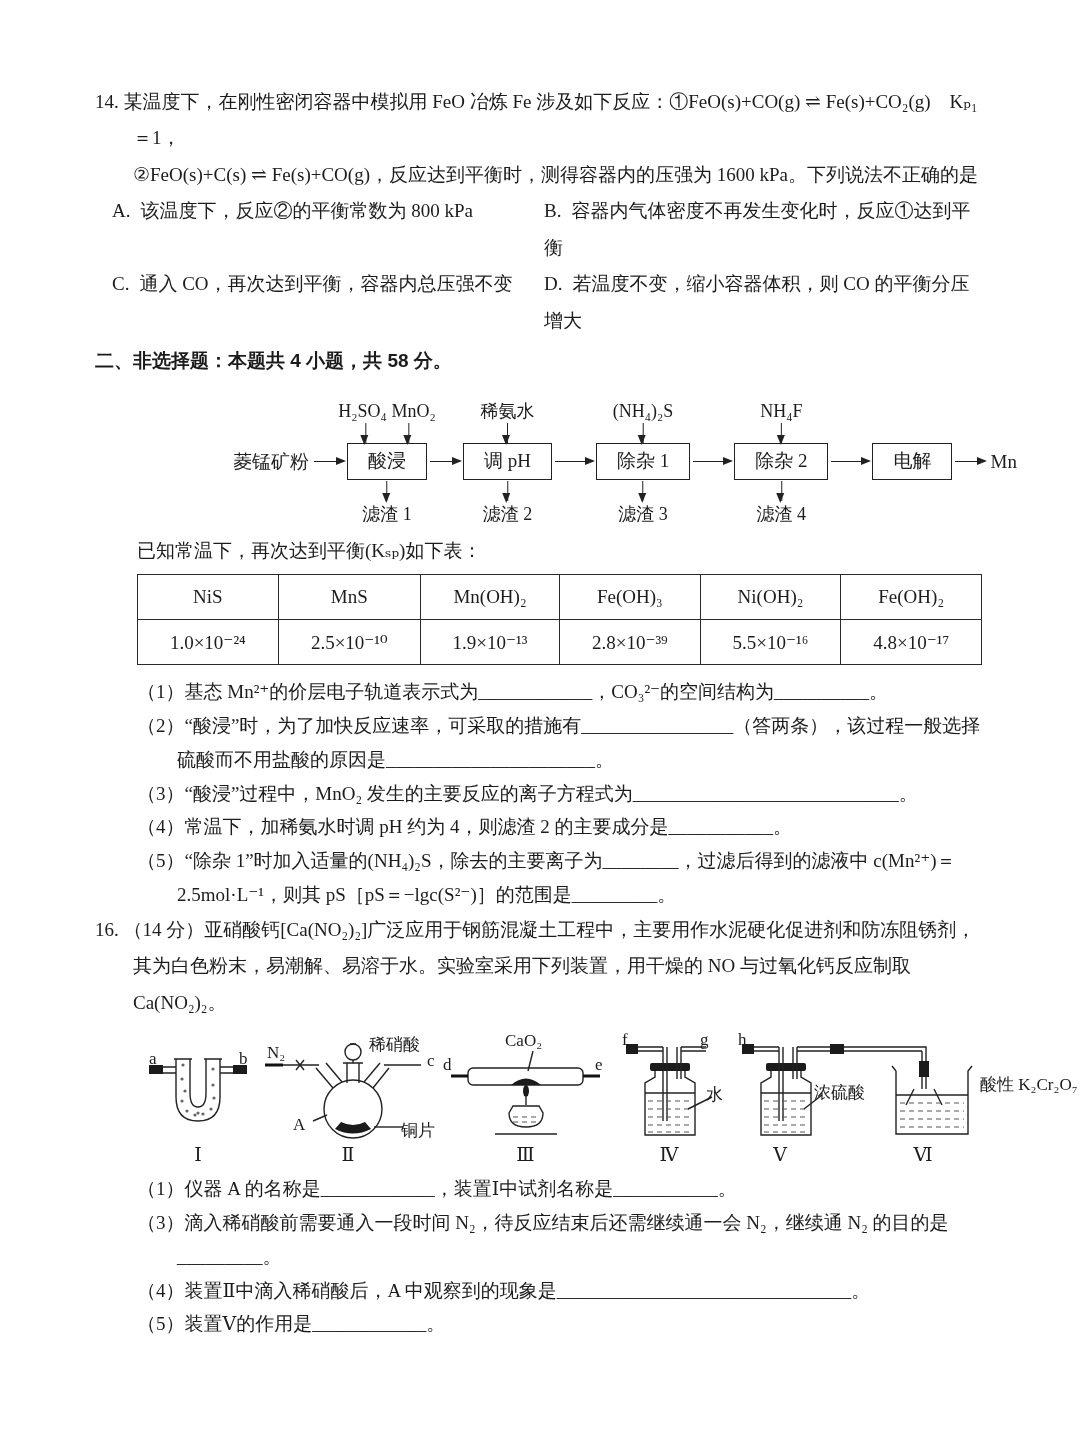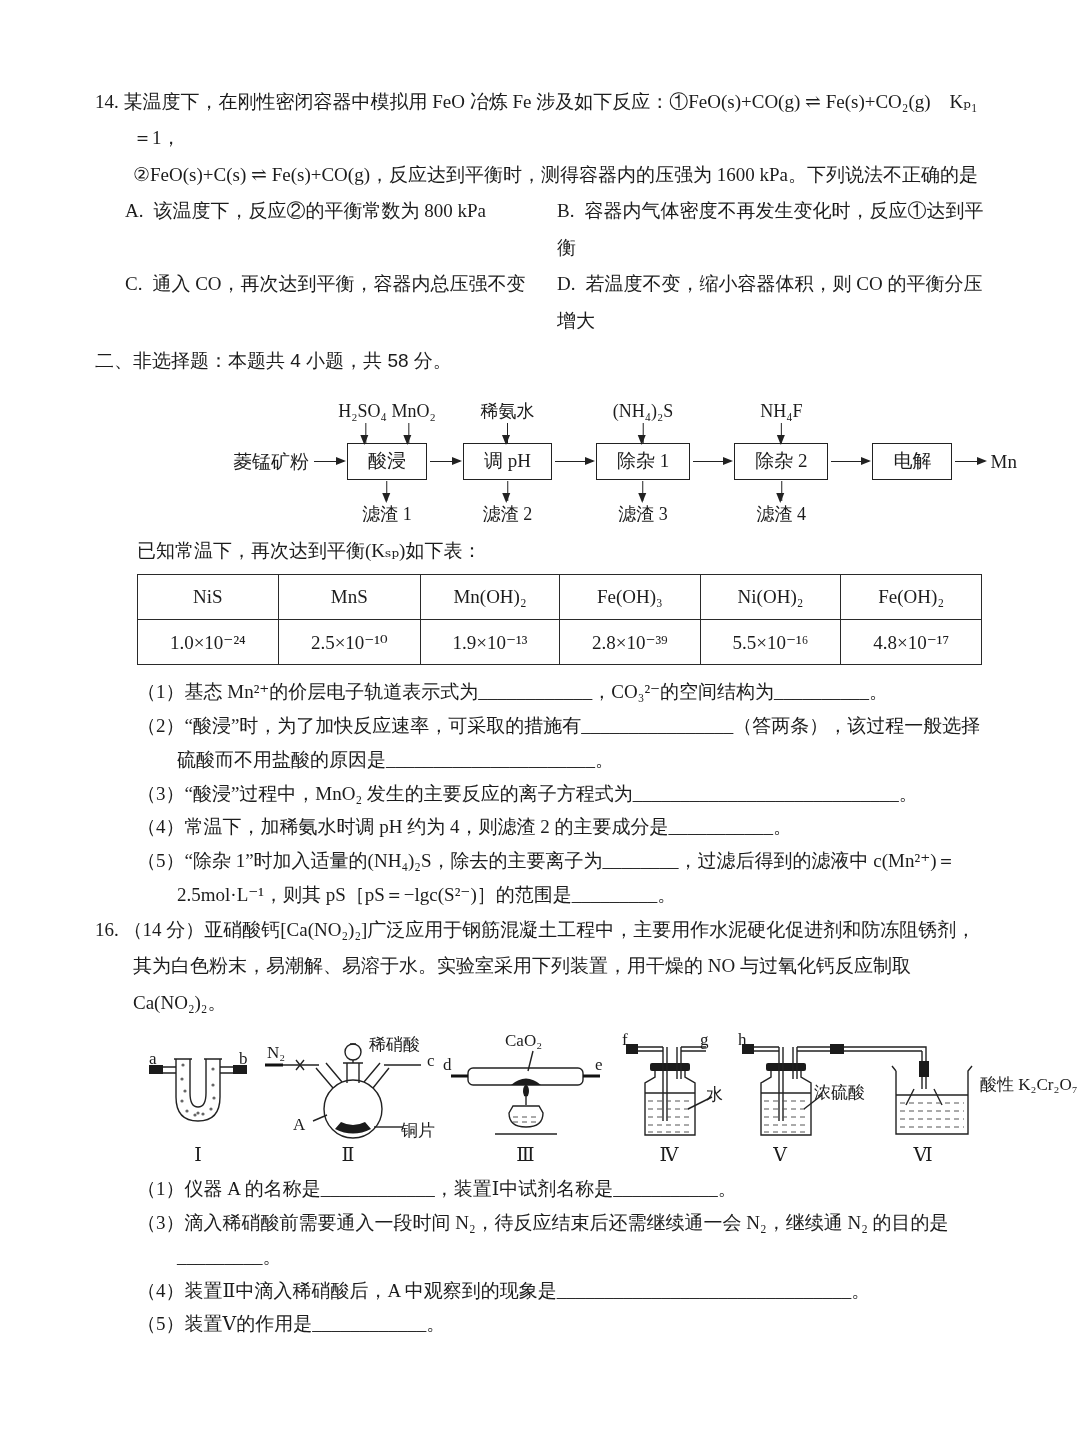--- a/index.html
+++ b/index.html
@@ -2,23 +2,23 @@
 <html><head>
 <meta charset="utf-8">
 <style>
   html,body{margin:0;padding:0;background:#ffffff;}
   body{width:1080px;height:1440px;overflow:hidden;color:#1c1c1c;
        font-family:"Liberation Serif","DejaVu Serif",serif;}
   .page{box-sizing:border-box;width:1080px;height:1440px;padding:84px 92px 0 95px;
         font-size:19px;display:flex;flex-direction:column;}
   p{margin:0;}
   .q{padding-left:38px;text-indent:-38px;line-height:1.92;}
-  .opts{margin-left:30px;display:grid;grid-template-columns:432px auto;line-height:1.92;}
+  .opts{margin-left:17px;display:grid;grid-template-columns:432px auto;line-height:1.92;}
   .opt-label{margin-right:10px;}
-  .section-head{font-weight:normal;font-family:"Liberation Sans","DejaVu Sans",sans-serif;
+  .section-head{font-weight:bold;font-family:"Liberation Sans","DejaVu Sans",sans-serif;
                 line-height:1.9;margin-top:4px;}
   .subq{margin-left:42px;}
   .subq p{padding-left:40px;text-indent:-40px;line-height:1.78;}
   .pre{white-space:pre-line;}
 
   
   .flow{display:flex;align-items:center;position:relative;}
   .flow1{margin:64px 0 54px 136px;}
   .fwrap{position:relative;}
   .fbox{border:1.6px solid #222;padding:3px 20px;white-space:nowrap;text-align:center;line-height:1.5;}

